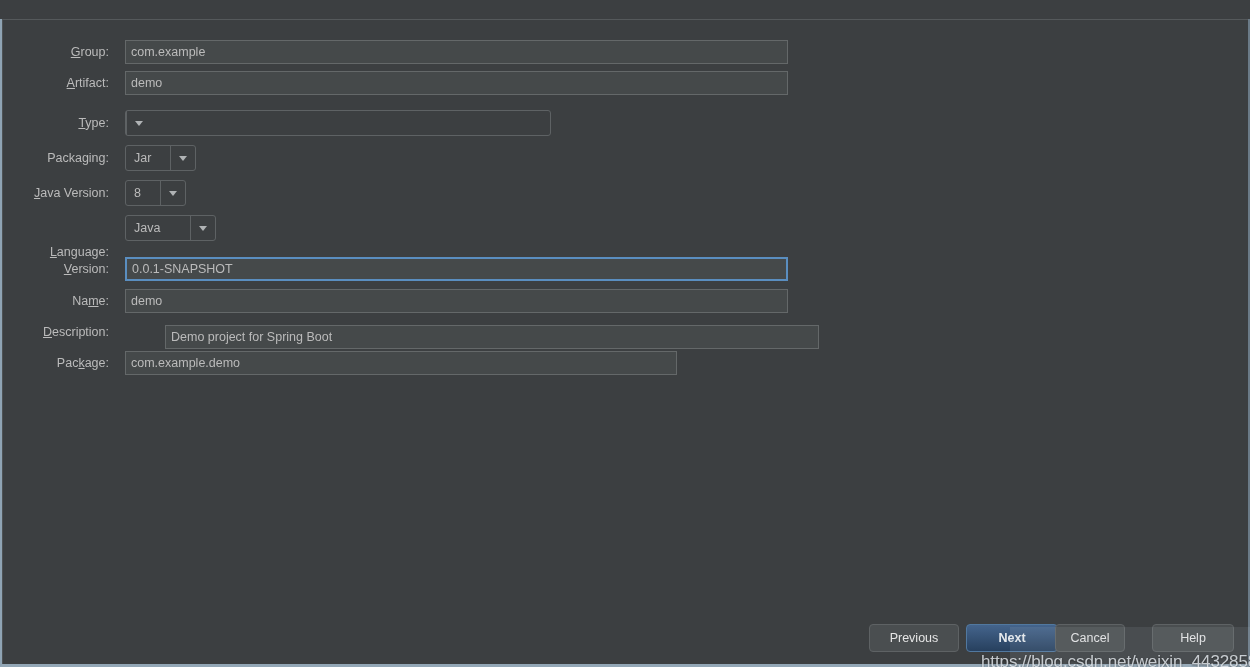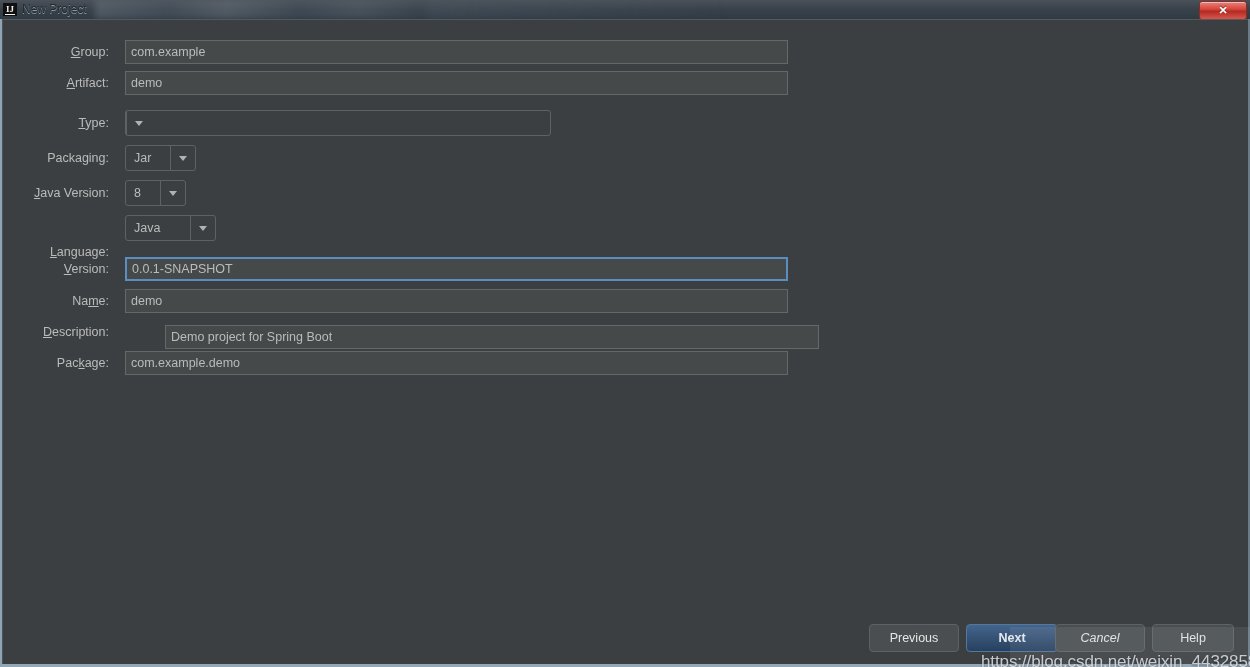--- a/index.html
+++ b/index.html
@@ -241,30 +241,20 @@
     white-space: nowrap;
     text-shadow: 0 1px 2px rgba(0,0,0,0.55);
     letter-spacing: -0.1px;
   }
 </style>
 </head>
 <body>
 
 <div id="window">
 
-  <div id="titlebar">
-    <div id="titlebar-blur"></div>
-    <div id="titlebar-fade"></div>
-
-    <div id="app-icon">IJ<span class="ij-underline"></span></div>
-
-    <div id="window-title">New Project</div>
-
-    <div id="close-button">✕</div>
-  </div>
 
   <div id="dialog">
     <div id="dialog-inner">
 
       <div id="form-area">
           <div class="label-col" style="top: 20px;">
             <div class="field-label"><span class="mn">G</span>roup:</div>
           </div>
           <div class="text-input" style="top: 20px; width: 663px;">com.example</div>
           <div class="label-col" style="top: 51px;">
@@ -314,28 +304,28 @@
             <div class="field-label">Na<span class="mn">m</span>e:</div>
           </div>
           <div class="text-input" style="top: 269px; width: 663px;">demo</div>
           <div class="label-col" style="top: 300px;">
             <div class="field-label"><span class="mn">D</span>escription:</div>
           </div>
           <div class="text-input" style="top: 305px; width: 654px; margin-left: 40px;">Demo project for Spring Boot</div>
           <div class="label-col" style="top: 331px;">
             <div class="field-label">Pac<span class="mn">k</span>age:</div>
           </div>
-          <div class="text-input" style="top: 331px; width: 663px;">com.example.demo</div>
+          <div class="text-input" style="top: 331px; width: 552px;">com.example.demo</div>
         </div>
 
       <div class="dlg-button" style="left:866px; top:604px; width:90px;">Previous</div>
 
       <div class="dlg-button primary" style="left:963px; top:604px; width:92px;">Next</div>
 
-      <div class="dlg-button" style="left:1052px; top:604px; width:90px;font-style:italic;">Cancel</div>
+      <div class="dlg-button" style="left:1052px; top:604px; width:70px;">Cancel</div>
 
       <div class="dlg-button" style="left:1149px; top:604px; width:82px;">Help</div>
 
       <div id="wm-panel"></div>
       <div id="watermark">https://blog.csdn.net/weixin_44328580</div>
 
     </div>
   </div>
 </div>
 

